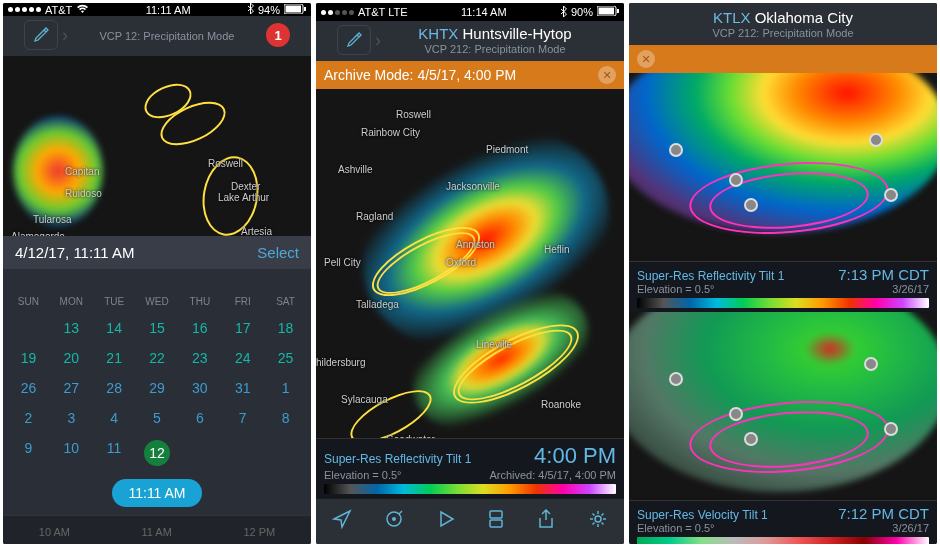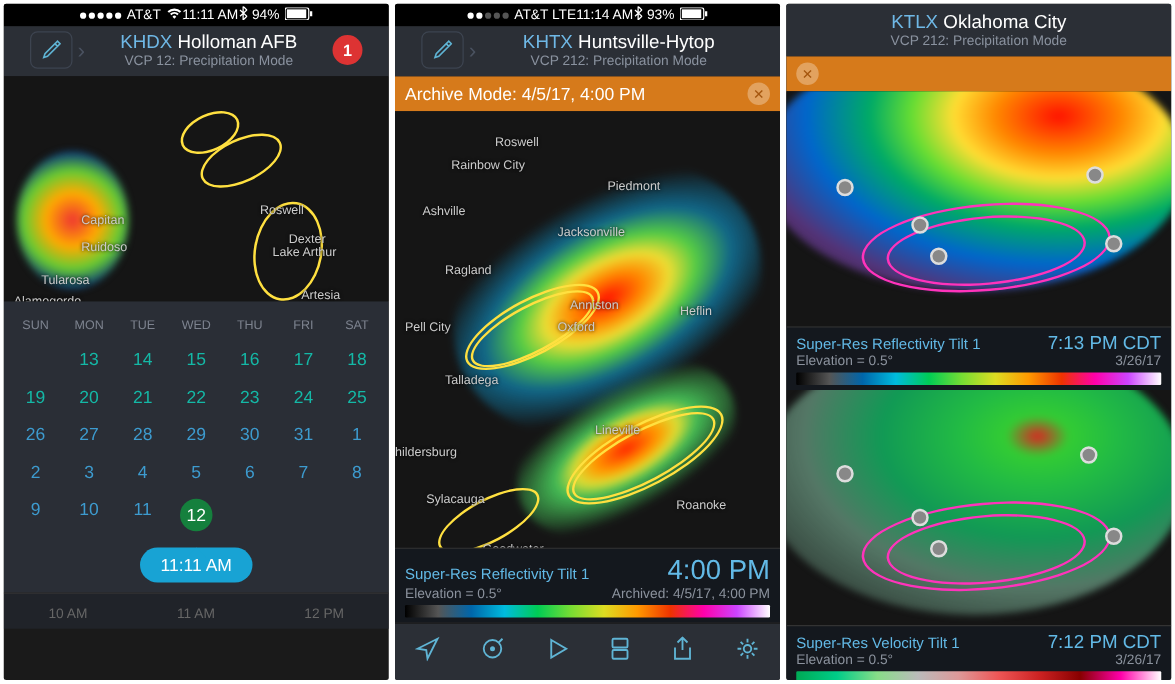--- a/index.html
+++ b/index.html
@@ -1,19 +1,19 @@
 <!DOCTYPE html>
 <html><head>
 <meta charset="utf-8">
 <style>
   * { margin:0; padding:0; box-sizing:border-box; font-family:-apple-system,Helvetica,Arial,sans-serif; }
   body { background:#fff; width:940px; height:547px; display:flex; gap:5px; padding:3px; }
   .phone { flex:1; height:541px; background:#1a1a1a; position:relative; overflow:hidden; border-radius:2px; display:flex; flex-direction:column; }
   
-  .status { height:18px; display:flex; align-items:center; justify-content:center; color:#fff; font-size:11px; padding:0 5px; background:#000; }
+  .status { height:18px; display:flex; align-items:center; justify-content:space-between; color:#fff; font-size:11px; padding:0 5px; background:#000; }
   .status .left,.status .right { display:flex; align-items:center; gap:4px; }
   .dots { display:flex; gap:2px; }
   .dot { width:5px;height:5px;border-radius:50%;background:#555; }
   .dot.on { background:#fff; }
   
   .header { background:#2b2f36; padding:4px 21px 6px; display:flex; align-items:center; gap:6px; position:relative; }
   .pencil-btn { width:34px;height:30px;border:1px solid #3d4450;border-radius:6px;display:flex;align-items:center;justify-content:center;color:#5fb4d4; }
   .chev { color:#4a5260; font-size:18px; margin-left:-2px; }
   .title-block { flex:1; text-align:center; }
   .title-main { color:#fff; font-size:15px; }
@@ -23,21 +23,21 @@
   
   .archive { background:#d67a1b; color:#fff; font-size:14px; padding:5px 8px; display:flex; align-items:center; justify-content:space-between; }
   .archive .x { width:18px;height:18px;border-radius:50%;background:rgba(255,255,255,.3);display:flex;align-items:center;justify-content:center;font-size:11px;color:#a5560e; }
   
   .radar { flex:1; position:relative; background:#151515; overflow:hidden; }
   .city-label { position:absolute; color:#ccc; font-size:10px; text-shadow:0 0 3px #000; white-space:nowrap; }
   
   .dt-row { background:#383d47; color:#fff; display:flex; align-items:center; justify-content:space-between; padding:8px 12px; font-size:15px; }
   .dt-row .sel { color:#4fa8d8; }
   
-  .cal { background:#2a2e36; padding:8px 4px 14px; }
+  .cal { background:#2a2e36; padding:21px 4px 14px; }
   .cal-head,.cal-row { display:grid; grid-template-columns:repeat(7,1fr); text-align:center; }
   .cal-head { color:#7d838f; font-size:10px; padding:6px 0; }
   .cal-cell { color:#3d9bcf; font-size:14px; padding:7px 0; }
   .cal-cell.off { color:#14b8a6; }
   .cal-cell.today { position:relative; }
   .cal-cell.today span { background:#15803d; color:#fff; width:26px;height:26px;border-radius:50%; display:inline-flex;align-items:center;justify-content:center; }
   .time-bubble { position:relative; margin:6px auto -6px; width:90px; background:#18a3d4; color:#fff; padding:6px 0; border-radius:14px; text-align:center; font-size:14px; }
   .time-bubble::before{content:'';position:absolute;top:-8px;left:50%;transform:translateX(-50%);border:8px solid transparent;border-bottom-color:#18a3d4;}
   .time-axis { background:#202329; color:#666; font-size:11px; display:flex; justify-content:space-around; padding:10px 0 6px; border-top:1px solid #333;}
   
@@ -96,39 +96,42 @@
     </div>
   </div>
   <div class="header">
     <div class="pencil-btn">
       <svg width="16" height="16" viewBox="0 0 16 16">
           <path d="M2 14L3 11 11 3 13 5 5 13Z M11 3 13 1 15 3 13 5Z" fill="none" stroke="#5fb4d4" stroke-width="1.3"></path>
         </svg>
     </div>
     <span class="chev">›</span>
     <div class="title-block">
-      <div class="title-main"><span class="code">KHDX</span> <span>Holloman AFB</span></div>
       <div class="title-sub">VCP 12: Precipitation Mode</div>
     </div>
     <div class="red-badge">1</div>
   </div>
   <div class="radar" style="flex:0 0 180px;">
     <div class="blob" style="left:10px;top:60px;width:90px;height:110px;background:radial-gradient(circle,#e33,#fa0 30%,#6c3 55%,#147 75%,transparent);"></div>
     <div class="contour" style="left:140px;top:30px;width:50px;height:30px;transform:rotate(-25deg)"></div>
     <div class="contour" style="left:155px;top:50px;width:70px;height:35px;transform:rotate(-25deg)"></div>
     <div class="contour" style="left:200px;top:100px;width:55px;height:80px;transform:rotate(10deg)"></div>
     <div class="city-label" style="left:62px;top:110px">Capitan</div>
     <div class="city-label" style="left:62px;top:132px">Ruidoso</div>
     <div class="city-label" style="left:30px;top:158px">Tularosa</div>
     <div class="city-label" style="left:8px;top:175px">Alamogordo</div>
     <div class="city-label" style="left:205px;top:102px">Roswell</div>
     <div class="city-label" style="left:228px;top:125px">Dexter</div>
     <div class="city-label" style="left:215px;top:136px">Lake Arthur</div>
     <div class="city-label" style="left:238px;top:170px">Artesia</div>
   </div>
+  <div class="dt-row">
+    <span>4/12/17, 11:11 AM</span>
+    <span class="sel">Select</span>
+  </div>
   <div class="cal">
     <div class="cal-head" id="cal-head">
         <div>SUN</div>
         <div>MON</div>
         <div>TUE</div>
         <div>WED</div>
         <div>THU</div>
         <div>FRI</div>
         <div>SAT</div>
       </div>
@@ -198,21 +201,21 @@
           <span class="dot"></span>
           <span class="dot"></span>
         </span>
       <span>AT&amp;T LTE</span>
     </div>
     <span>11:14 AM</span>
     <div class="right">
       <span><svg width="7" height="11" viewBox="0 0 7 11">
             <path d="M3.5 0V11L6.5 8 1 3M3.5 0L6.5 3 1 8" stroke="#fff" stroke-width="1" fill="none"></path>
           </svg></span>
-      <span>93%</span>
+      <span>90%</span>
       <span><svg width="22" height="10" viewBox="0 0 22 10">
             <rect x="0" y="0" width="19" height="10" rx="2" fill="none" stroke="#fff"></rect>
             <rect x="1.5" y="1.5" width="15.5" height="7" fill="#fff"></rect>
             <rect x="20" y="3" width="2" height="4" fill="#fff"></rect>
           </svg></span>
     </div>
   </div>
   <div class="header">
     <div class="pencil-btn">
         <svg width="16" height="16" viewBox="0 0 16 16">

